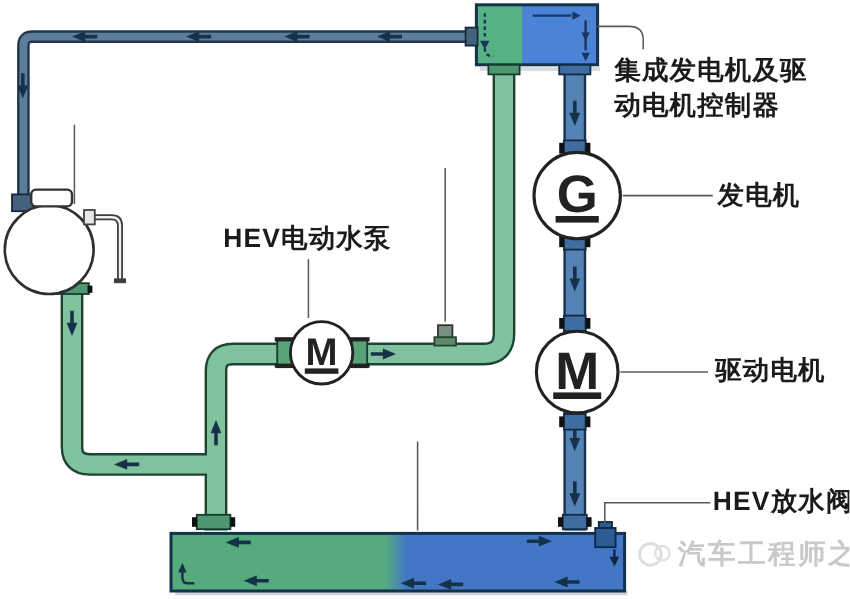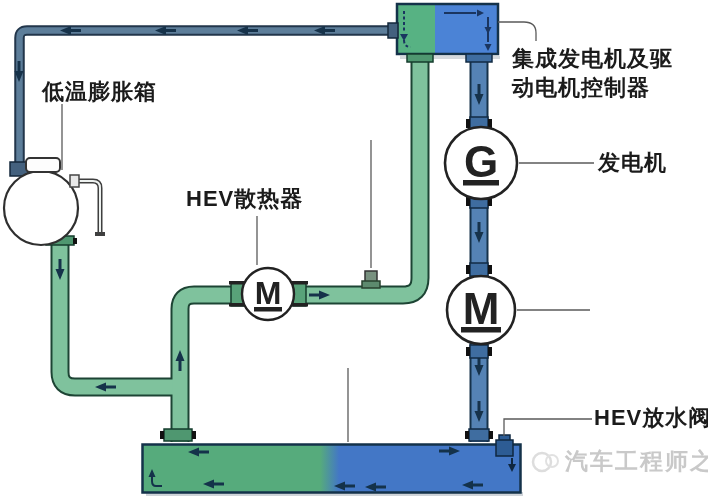--- a/index.html
+++ b/index.html
@@ -182,27 +182,27 @@
     <path d="M371,140 V268"></path>
     <path d="M257,216 V265"></path>
     <path d="M348,368 V442"></path>
     <path d="M498,22 H524 Q536,22 536,33 V41"></path>
     <path d="M519,163 H594"></path>
     <path d="M517,310 H590"></path>
     <path d="M592,419 H504 V436"></path>
   </g>
 </svg>
 
-  <div class="lbl" style="left:42px;top:79px">低温膨胀箱</div>
-  <div class="lbl" style="left:186px;top:186px">HEV散热器</div>
+  <div class="lbl" style="left:186px;top:186px">HEV电动水泵</div>
   <div class="lbl lbl2" style="left:512px;top:44px">
     <div>集成发电机及驱</div>
     <div>动电机控制器</div>
   </div>
   <div class="lbl" style="left:598px;top:150px">发电机</div>
+  <div class="lbl" style="left:596px;top:296px">驱动电机</div>
   <div class="lbl" style="left:594px;top:405px">HEV放水阀</div>
 
   <div class="watermark">
     <svg class="wicon" width="30" height="28" viewBox="0 0 30 28">
       <circle cx="11" cy="14" r="9" fill="none" stroke="#d2d2d2" stroke-width="2.5"></circle>
       <circle cx="21" cy="13" r="6" fill="none" stroke="#d8d8d8" stroke-width="2"></circle>
     </svg>
     <span>汽车工程师之家</span>
   </div>
 

